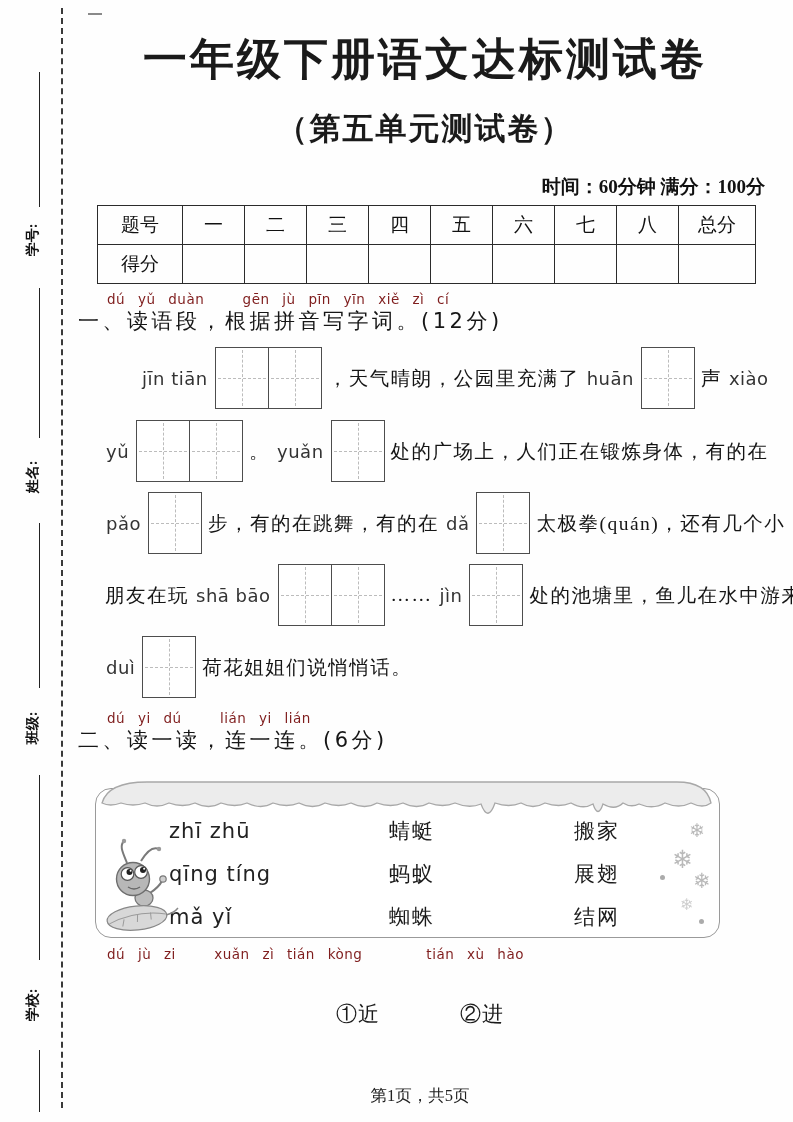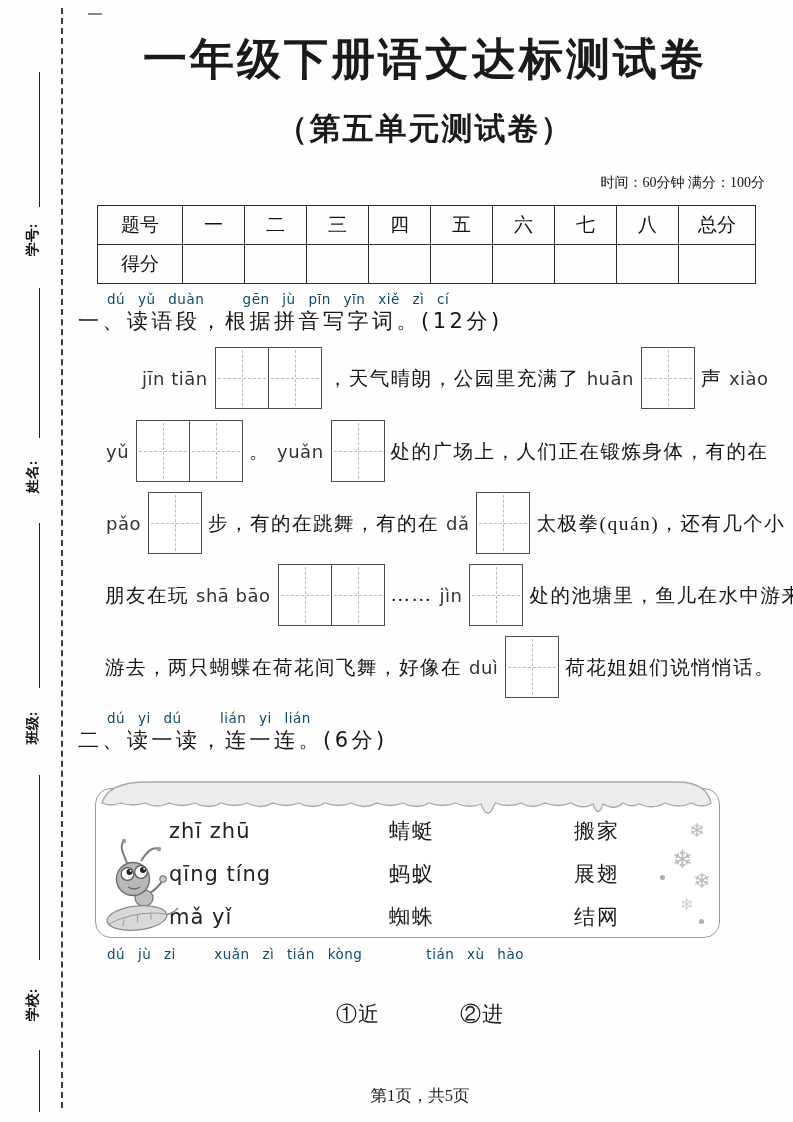--- a/index.html
+++ b/index.html
@@ -12,33 +12,33 @@
   .crop-mark{position:absolute;left:88px;top:13px;width:14px;border-top:2px solid #8a8a8a;}
   .seal-blank{position:absolute;left:39px;width:0;border-left:1.6px solid #222;}
   .seal-label{position:absolute;left:33px;transform:translate(-50%,-50%) rotate(-90deg);
               font-size:14px;font-weight:bold;white-space:nowrap;color:#111;}
 
   
   .title{position:absolute;left:80px;top:30px;width:690px;text-align:center;
          font-size:44px;font-weight:700;letter-spacing:3px;}
   .subtitle{position:absolute;left:80px;top:108px;width:690px;text-align:center;
             font-size:31px;font-weight:700;letter-spacing:2px;}
-  .meta{position:absolute;top:174px;right:28px;font-size:14px;color:#111;}
+  .meta{position:absolute;top:174px;right:28px;font-size:19px;color:#111;font-weight:bold;}
 
   
   table.score-table{position:absolute;left:97px;top:205px;border-collapse:collapse;
                     font-size:19px;color:#111;}
   table.score-table td{border:1.6px solid #2b2b2b;text-align:center;height:38px;padding:0;}
   td.c-label{width:84px;}
   td.c-num{width:61px;}
   td.c-total{width:76px;}
 
   
   .sec-pinyin{position:absolute;font-family:"DejaVu Sans","Liberation Sans",sans-serif;
-              font-size:13.5px;color:#0c4a6e;white-space:pre;word-spacing:8px;letter-spacing:.5px;}
+              font-size:13.5px;color:#7f1d1d;white-space:pre;word-spacing:8px;letter-spacing:.5px;}
   .sec-heading{position:absolute;font-family:"DejaVu Sans","Liberation Sans",sans-serif;
                font-size:21px;font-weight:500;color:#161616;letter-spacing:3.5px;white-space:nowrap;}
 
   
   .pline{position:absolute;left:100px;width:672px;height:66px;display:flex;
          align-items:center;white-space:nowrap;}
   .pline .hz{font-size:19.5px;color:#151515;letter-spacing:1.5px;margin:0 3px;}
   .pline .py{font-family:"DejaVu Sans","Liberation Sans",sans-serif;font-size:18px;
              color:#333;margin:0 4px;letter-spacing:.5px;}
   .tbox{display:inline-flex;border:1.4px solid #4d4d4d;background:#fff;margin:0 3px;flex:none;}
@@ -176,21 +176,20 @@
       </span>
     <span class="hz">……</span>
     <span class="py">jìn</span>
     <span class="tbox">
         <span class="tcell"></span>
       </span>
     <span class="hz">处的池塘里，鱼儿在水中游来</span>
   </div>
 
   <div class="pline" style="top:634px;left:102px;">
-    <span class="hz">游去，两只蝴蝶在荷花间飞舞，好像在</span>
     <span class="py">duì</span>
     <span class="tbox">
         <span class="tcell"></span>
       </span>
     <span class="hz">荷花姐姐们说悄悄话。</span>
   </div>
 
   <div class="sec-pinyin" style="left:107px;top:710px;">dú yi dú   lián yi lián</div>
   <div class="sec-heading" style="left:78px;top:726px;">二、读一读，连一连。(6分)</div>
 

